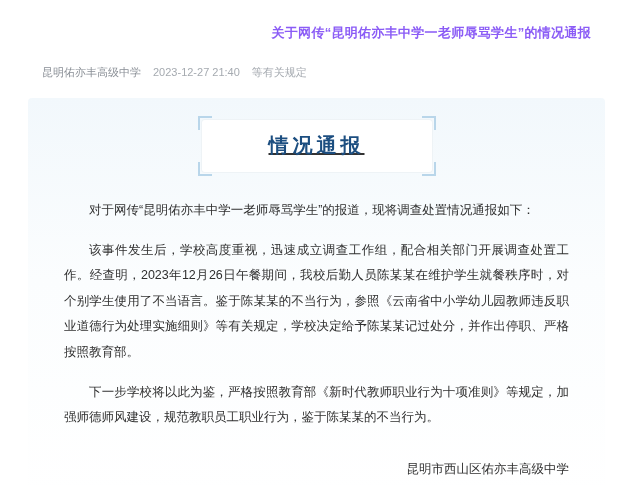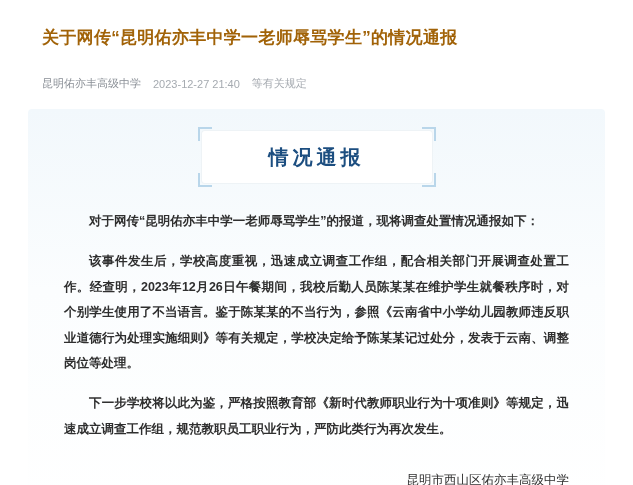--- a/index.html
+++ b/index.html
@@ -15,26 +15,27 @@
     overflow: hidden;
   }
   .page {
     position: relative;
     width: 633px;
     height: 485px;
     background: #ffffff;
     box-sizing: border-box;
   }
   .article-title {
-    font-size: 17px;
+    font-size: 13px;
     font-weight: bold;
-    color: #a16207;
+    color: #8b5cf6;
     line-height: 1.5;
     padding: 14px 42px 0 42px;
     letter-spacing: 0.3px;
+    text-align: right;
   }
   .meta-row {
     display: flex;
     align-items: center;
     gap: 12px;
     padding: 14px 42px 0 42px;
     font-size: 11px;
     color: #9aa0a6;
   }
   .meta-source {
@@ -63,20 +64,21 @@
   .banner {
     position: relative;
     width: 230px;
     height: 52px;
     background: #ffffff;
     border-radius: 3px;
     display: flex;
     align-items: center;
     justify-content: center;
     box-shadow: 0 0 0 1px #eef3f6;
+    text-decoration: underline;
   }
   .banner-title {
     font-size: 20px;
     font-weight: bold;
     color: #1c4e80;
     letter-spacing: 4px;
     font-family: "DejaVu Sans", "Liberation Sans", sans-serif;
   }
   .banner-corner {
     position: absolute;
@@ -85,21 +87,20 @@
     border-color: #b9d6ea;
     border-style: solid;
     border-width: 0;
   }
   .bc-tl { left: -4px; top: -4px; border-left-width: 2px; border-top-width: 2px; }
   .bc-tr { right: -4px; top: -4px; border-right-width: 2px; border-top-width: 2px; }
   .bc-bl { left: -4px; bottom: -4px; border-left-width: 2px; border-bottom-width: 2px; }
   .bc-br { right: -4px; bottom: -4px; border-right-width: 2px; border-bottom-width: 2px; }
   .content {
     padding: 26px 36px 0 36px;
-    font-weight: bold;
   }
   .para {
     font-size: 12.5px;
     line-height: 2.05;
     color: #2f2f2f;
     text-align: justify;
     margin: 0 0 14px 0;
     text-indent: 2em;
     font-family: "Liberation Sans", sans-serif;
   }
@@ -132,20 +133,20 @@
         <span class="banner-corner bc-tl"></span>
         <span class="banner-corner bc-tr"></span>
         <span class="banner-corner bc-bl"></span>
         <span class="banner-corner bc-br"></span>
         <span class="banner-title">情况通报</span>
       </div>
     </div>
 
     <div class="content">
       <p class="para">对于网传“昆明佑亦丰中学一老师辱骂学生”的报道，现将调查处置情况通报如下：</p>
-      <p class="para">该事件发生后，学校高度重视，迅速成立调查工作组，配合相关部门开展调查处置工作。经查明，2023年12月26日午餐期间，我校后勤人员陈某某在维护学生就餐秩序时，对个别学生使用了不当语言。鉴于陈某某的不当行为，参照《云南省中小学幼儿园教师违反职业道德行为处理实施细则》等有关规定，学校决定给予陈某某记过处分，发表于云南、调整岗位等处理。</p>
-      <p class="para">下一步学校将以此为鉴，严格按照教育部《新时代教师职业行为十项准则》等规定，迅速成立调查工作组，规范教职员工职业行为，严防此类行为再次发生。</p>
+      <p class="para">该事件发生后，学校高度重视，迅速成立调查工作组，配合相关部门开展调查处置工作。经查明，2023年12月26日午餐期间，我校后勤人员陈某某在维护学生就餐秩序时，对个别学生使用了不当语言。鉴于陈某某的不当行为，参照《云南省中小学幼儿园教师违反职业道德行为处理实施细则》等有关规定，学校决定给予陈某某记过处分，并作出停职、严格按照教育部。</p>
+      <p class="para">下一步学校将以此为鉴，严格按照教育部《新时代教师职业行为十项准则》等规定，加强师德师风建设，规范教职员工职业行为，鉴于陈某某的不当行为。</p>
     </div>
 
     <div class="signature">昆明市西山区佑亦丰高级中学</div>
 
   </div>
 </div>
 
 </body></html>

